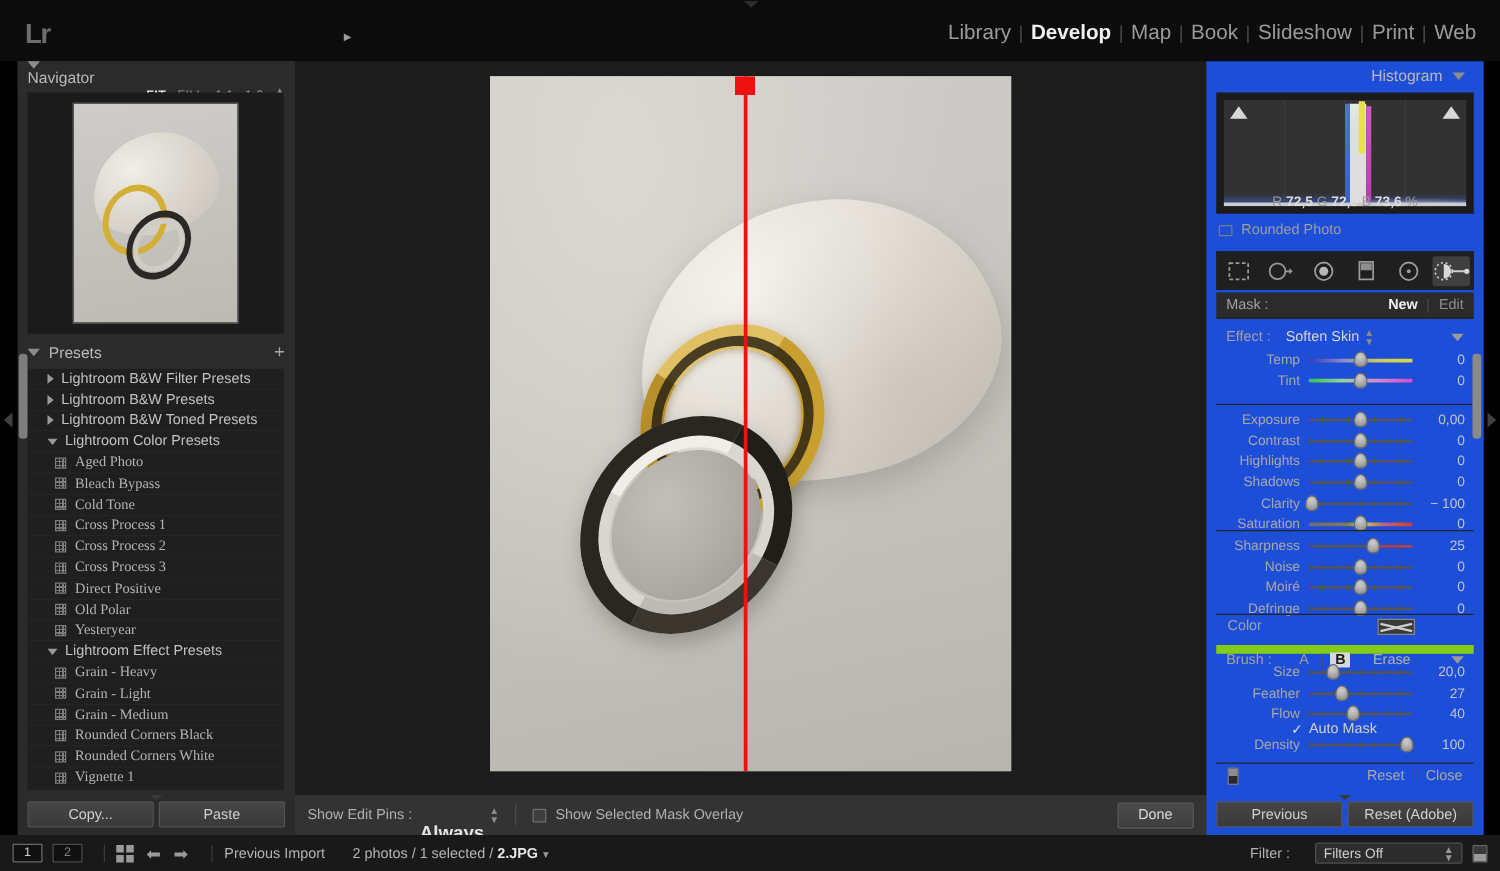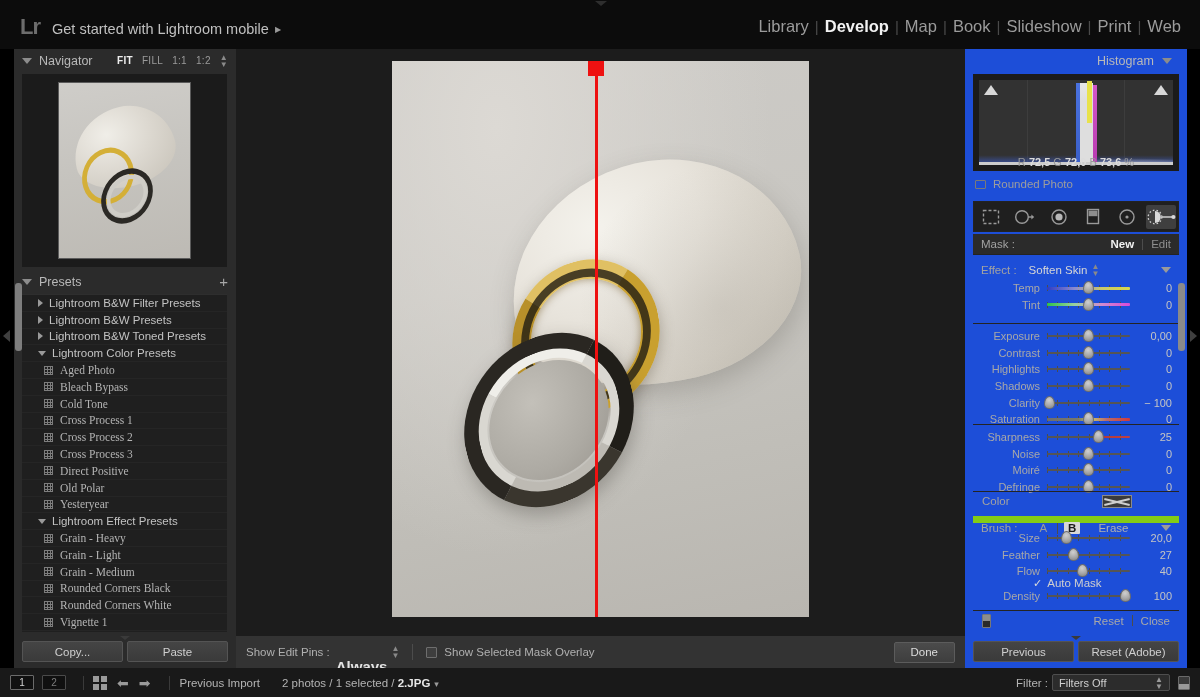--- a/index.html
+++ b/index.html
@@ -44,21 +44,21 @@
     border-right: 6px solid transparent; border-top: 5px solid #2e2e2e;
   }
 
   
   .left-panel {
     position: absolute; left: 14px; top: 49px; width: 222px; height: 619px;
     background: #2b2b2b;
   }
   .panel-header {
     position: relative; height: 23px; background: #2b2b2b;
-    display: flex; align-items: center; padding: 0 8px;
+    display: flex; padding: 0 8px; flex-direction: column;
   }
   .disclose {
     width: 0; height: 0; border-left: 5px solid transparent;
     border-right: 5px solid transparent; border-top: 6px solid #8c8c8c;
     margin-right: 7px; cursor: pointer;
   }
   .panel-title { font-size: 12.5px; color: #b9b9b9; }
   .nav-zoom { margin-left: auto; display: flex; align-items: center; gap: 9px; }
   .nav-zoom span { font-size: 10px; color: #9a9a9a; cursor: pointer; letter-spacing: .3px; }
   .nav-zoom span.active { color: #eee; font-weight: bold; }
@@ -474,41 +474,40 @@
       linear-gradient(#9a9a9a,#9a9a9a) 8px 0/6px 6px no-repeat,
       linear-gradient(#9a9a9a,#9a9a9a) 0 8px/6px 6px no-repeat,
       linear-gradient(#9a9a9a,#9a9a9a) 8px 8px/6px 6px no-repeat;
   }
   .arrow-l, .arrow-r { cursor: pointer; margin-right: 10px; font-size: 14px; color: #9a9a9a; line-height: 12px; }
   .fs-text { font-size: 11.5px; color: #b4b4b4; margin-right: 22px; cursor: pointer; }
   .fs-count { font-size: 11.5px; color: #b4b4b4; cursor: pointer; }
   .fs-count b { color: #e6e6e6; font-weight: bold; }
   .fs-count .dd { font-size: 9px; color: #9a9a9a; margin-left: 4px; }
   .filter-zone { margin-left: auto; display: flex; align-items: center; }
-  .filter-zone .lbl { font-size: 11.5px; color: #b4b4b4; margin-right: 4px; }
+  .filter-zone .lbl { font-size: 11.5px; color: #b4b4b4; margin-right: 20px; }
   .filter-select {
     width: 118px; height: 17px; background: #2c2c2c; border: 1px solid #4e4e4e;
     border-radius: 2px; display: flex; align-items: center; padding: 0 6px;
     font-size: 11px; color: #cfcfcf; cursor: pointer;
   }
   .filter-select .stp { margin-left: auto; font-size: 8px; color: #9a9a9a; line-height: 7px; }
   .filter-toggle {
     width: 12px; height: 14px; margin-left: 8px; cursor: pointer;
     border: 1px solid #6a6a6a; border-radius: 1px;
     background: linear-gradient(to bottom,#3a3a3a 0 55%,#9a9a9a 55% 100%);
   }
 </style>
 </head>
 <body>
 
 <div id="app">
 
   <div class="topbar">
     <div class="lr-logo">Lr</div>
-    <div class="identity-text">Get started with Lightroom mobile</div>
     <div class="identity-arrow">▶</div>
     <div class="top-handle"></div>
     <div class="module-picker">
       <div class="mod">Library</div>
       <div class="sep">|</div>
       <div class="mod active">Develop</div>
       <div class="sep">|</div>
       <div class="mod">Map</div>
       <div class="sep">|</div>
       <div class="mod">Book</div>

